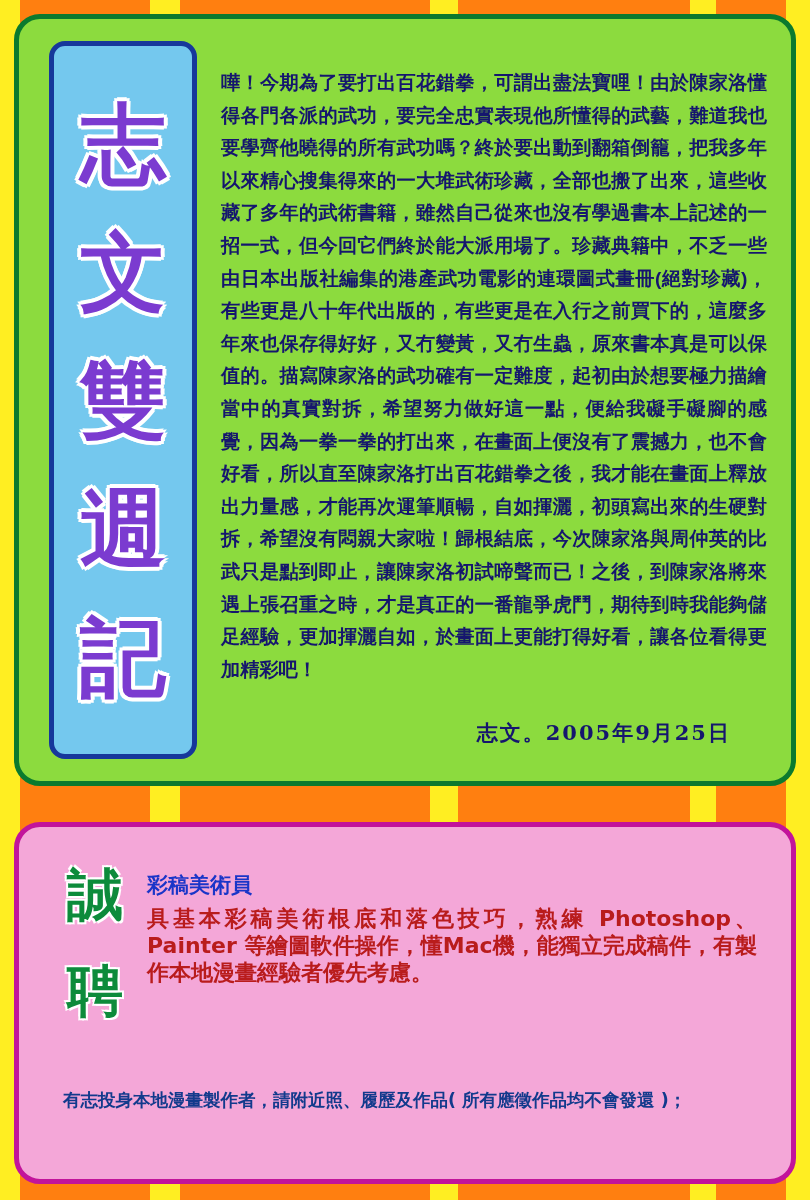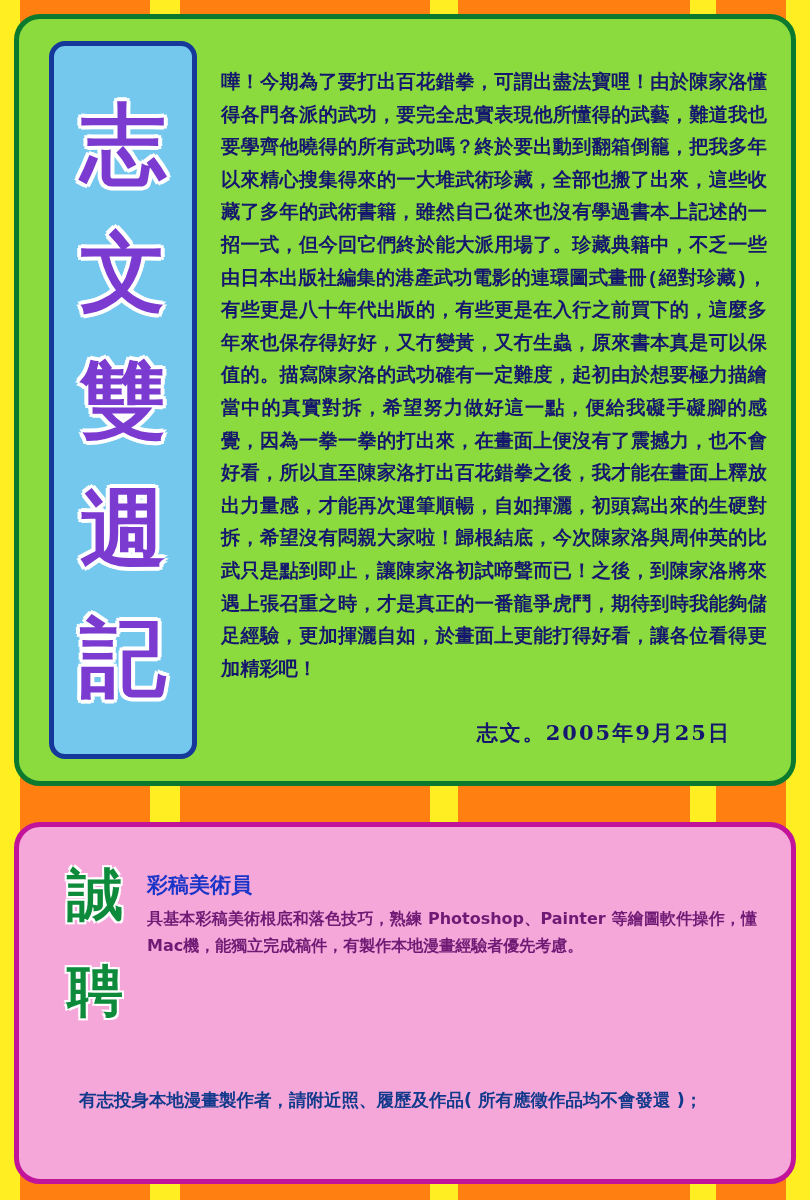--- a/index.html
+++ b/index.html
@@ -66,21 +66,21 @@
       -3px  3px 0 #FFFFFF,  3px  3px 0 #FFFFFF,
       -4px  0   0 #FFFFFF,  4px  0   0 #FFFFFF,
        0   -4px 0 #FFFFFF,  0    4px 0 #FFFFFF;
     letter-spacing: 0;
   }
   .diary-body {
     position: absolute;
     left: 202px;
     top: 48px;
     width: 546px;
-    font-family: Liberation Mono, monospace;
+    font-family: Liberation Sans, sans-serif;
     font-size: 19.2px;
     line-height: 32.6px;
     font-weight: bold;
     color: #15166E;
     text-align: justify;
     text-justify: inter-character;
   }
   .diary-sign {
     position: absolute;
     right: 60px;
@@ -130,37 +130,36 @@
   .job.j2 { top: 142px; }
   .job-title {
     font-family: "DejaVu Sans", sans-serif;
     font-size: 21px;
     font-weight: bold;
     color: #1A35C8;
     margin-bottom: 6px;
   }
   .job-desc {
     font-family: "DejaVu Sans", sans-serif;
-    font-size: 16px;
+    font-size: 22px;
     line-height: 27px;
     font-weight: bold;
-    color: #701a75;
+    color: #b91c1c;
     text-align: justify;
   }
   .recruit-footer {
     position: absolute;
     left: 44px;
     top: 258px;
     width: 700px;
     font-family: "DejaVu Sans", sans-serif;
     font-size: 17.5px;
     line-height: 31px;
     font-weight: bold;
     color: #123A8C;
-    margin-left: 16px;
   }
 </style>
 </head>
 <body>
 
 <div class="stripe s1"></div>
 <div class="stripe s2"></div>
 <div class="stripe s3"></div>
 <div class="stripe s4"></div>
 <div class="stripe s5"></div>

